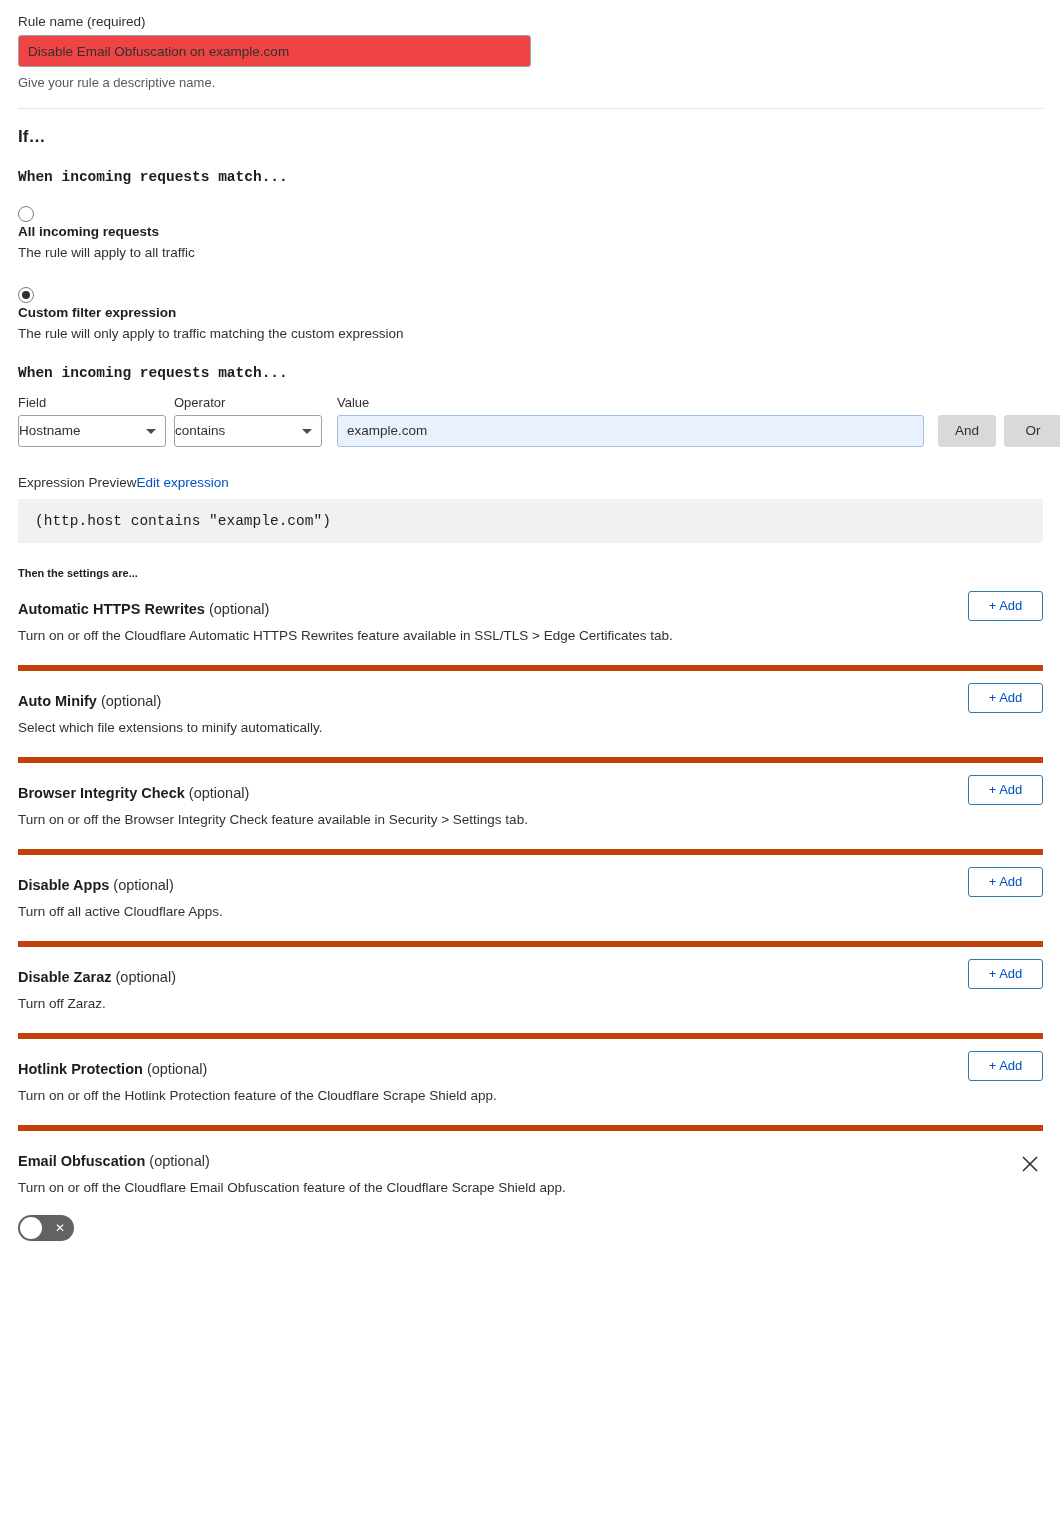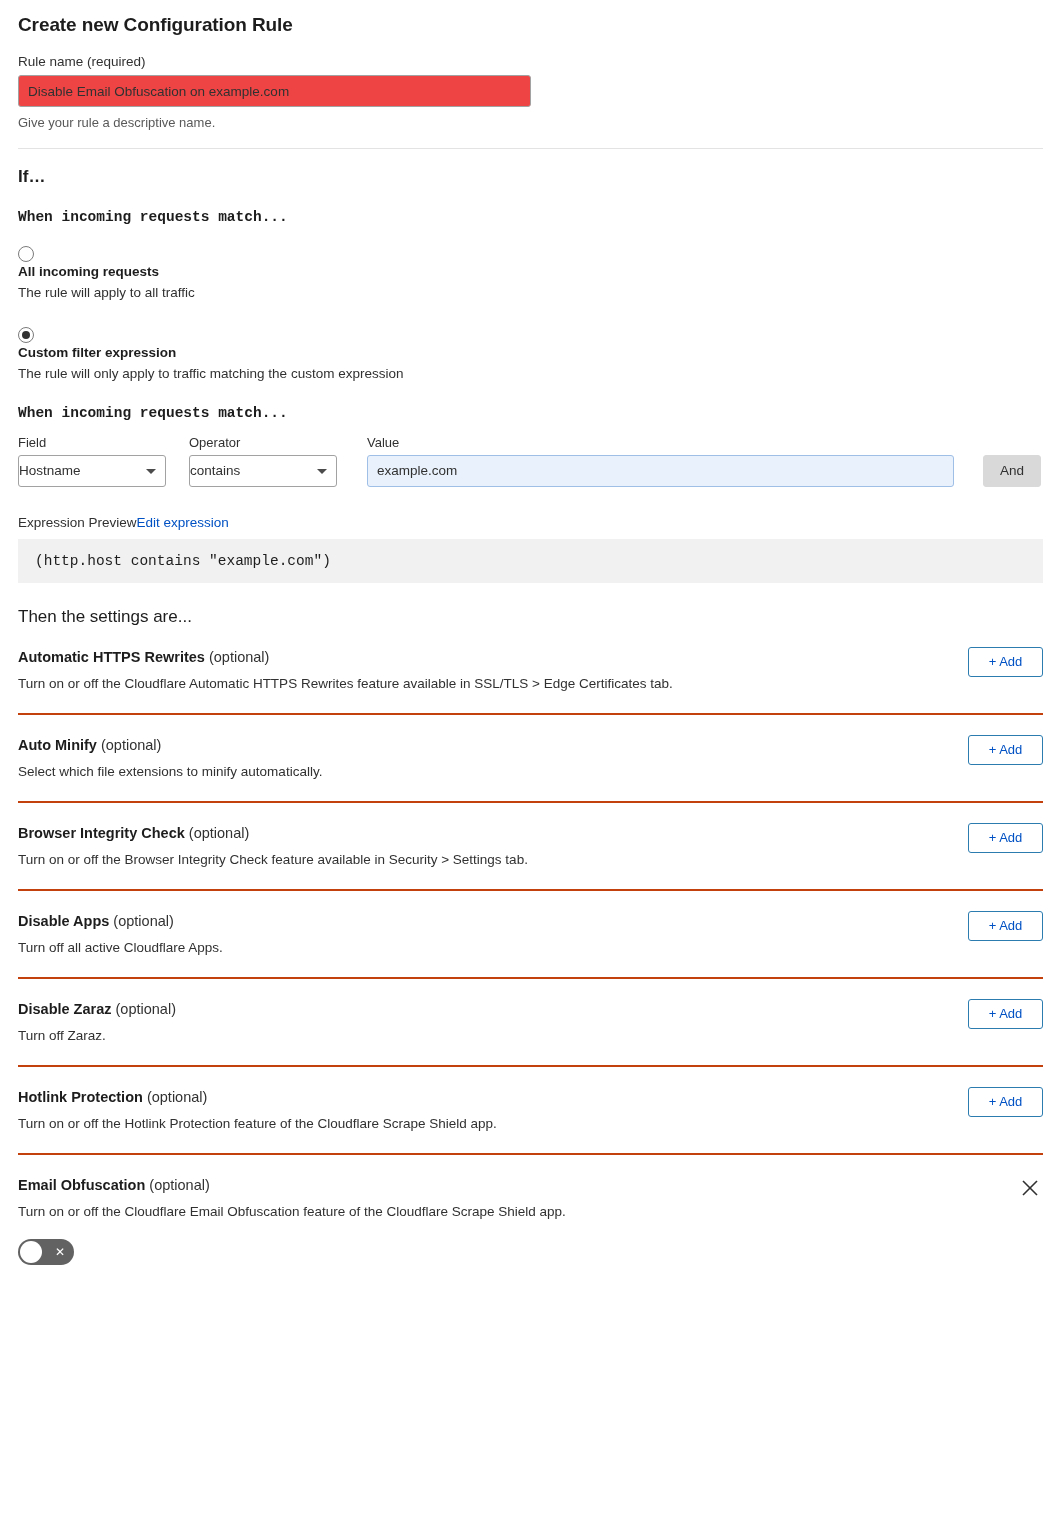--- a/index.html
+++ b/index.html
@@ -104,21 +104,21 @@
   }
   .radio-text-sub {
     font-size: 13.5px;
     color: #313131;
     line-height: 1.6;
   }
   .filter-row {
     display: flex;
     align-items: flex-start;
     margin-top: 14px;
-    gap: 23px;
+    gap: 8px;
   }
   .filter-col { display: flex; flex-direction: column; }
   .col-label {
     font-size: 13px;
     color: #313131;
     margin-bottom: 5px;
   }
   .select-box {
     position: relative;
     width: 148px;
@@ -191,50 +191,50 @@
   .preview-box {
     margin-top: 9px;
     width: 1025px;
     background: #f1f1f1;
     padding: 14px 17px;
     font-family: "Liberation Mono", monospace;
     font-size: 14.5px;
     color: #1d1d1d;
   }
   .then-title {
-    font-size: 17px;
-    font-weight: normal;
+    font-size: 11px;
+    font-weight: bold;
     color: #1d1d1d;
     margin: 24px 0 0 0;
   }
   .setting-block {
     position: relative;
     padding: 22px 0 22px 0;
-    border-bottom: 2px solid #c2410c;
+    border-bottom: 6px solid #c2410c;
     width: 1025px;
   }
   .setting-block:first-of-type { padding-top: 20px; }
   .setting-name {
     font-size: 14.5px;
     color: #1d1d1d;
   }
   .setting-name b { font-weight: bold; }
   .setting-name .optional {
     font-weight: normal;
     color: #313131;
   }
   .setting-desc {
     font-size: 13.5px;
     color: #313131;
     margin-top: 11px;
   }
   .add-btn {
     position: absolute;
     right: 0;
-    top: 20px;
+    top: 12px;
     width: 75px;
     height: 30px;
     background: #fff;
     border: 1px solid #2c7cb0;
     border-radius: 3px;
     color: #0051c3;
     font-size: 13px;
     font-family: "Liberation Sans", sans-serif;
     cursor: pointer;
   }
@@ -274,21 +274,20 @@
     font-size: 12px;
     line-height: 1;
   }
   .last-block { border-bottom: none; }
 </style>
 </head>
 <body>
 
 <div class="page">
 
-  <h1 class="title">Create new Configuration Rule</h1>
 
   <div>
     <div class="field-label">Rule name (required)</div>
     <input class="text-input" type="text" value="Disable Email Obfuscation on example.com" style="">
     <div class="helper-text">Give your rule a descriptive name.</div>
   </div>
 
   <hr class="divider">
 
   <div class="section-title">If…</div>

